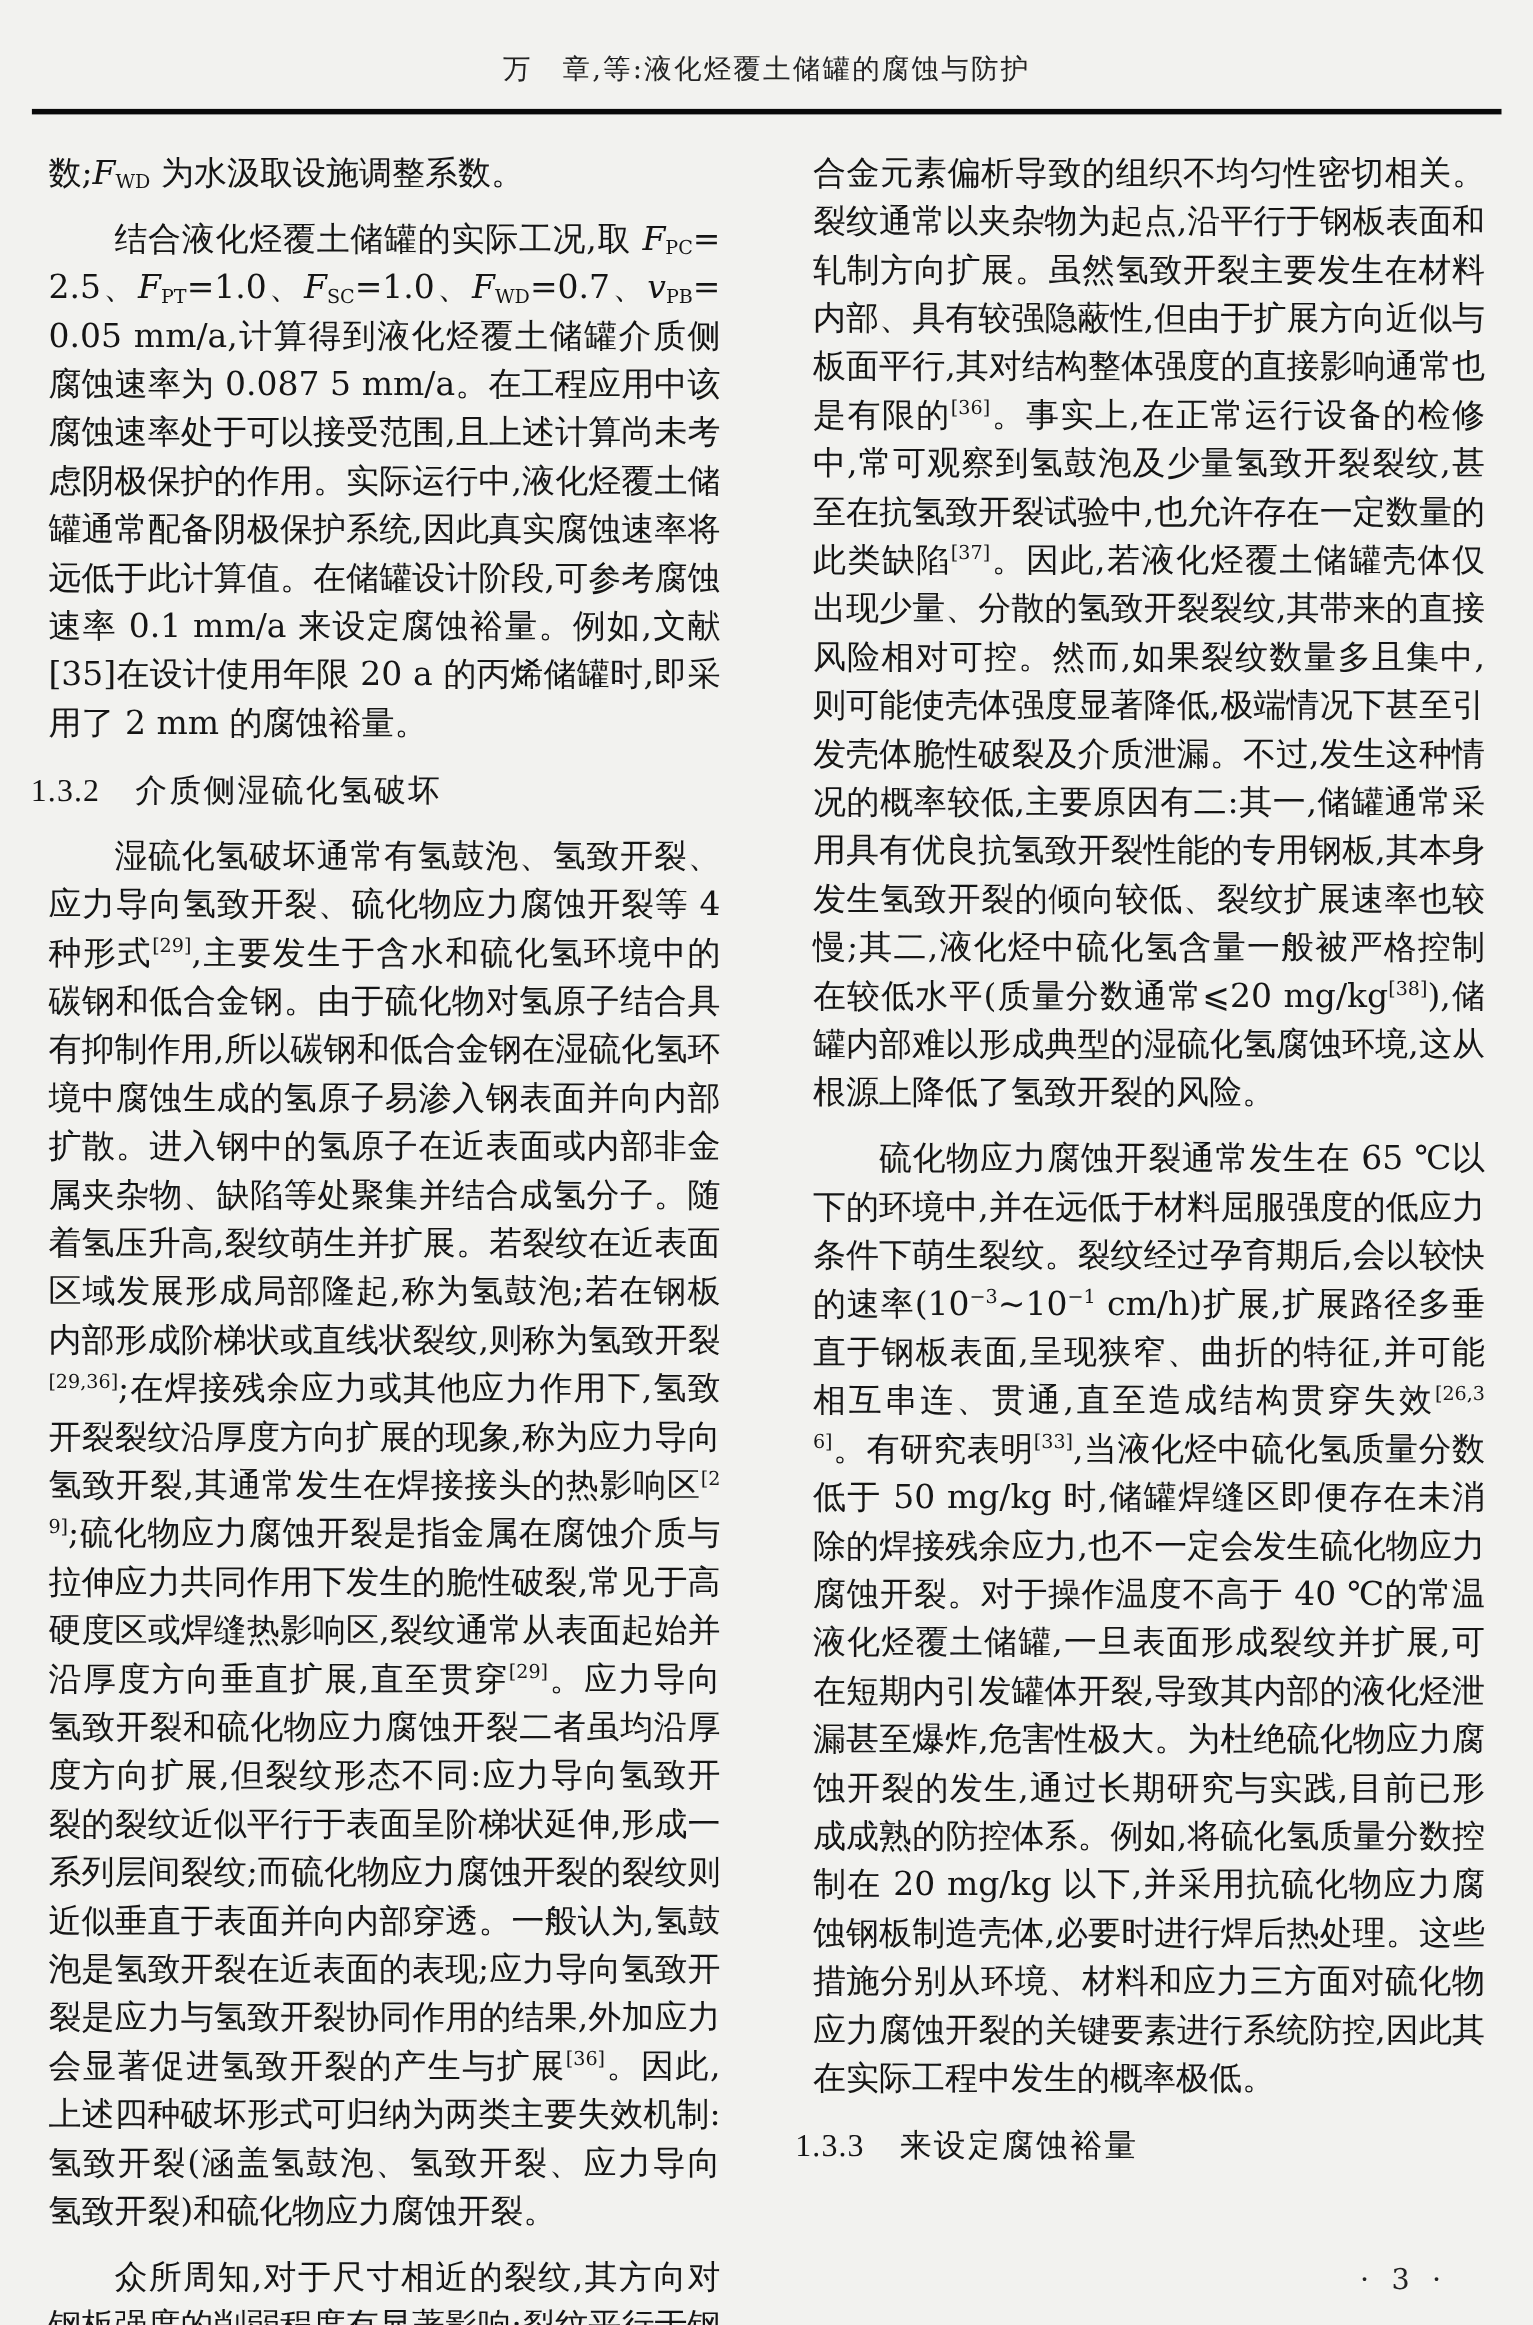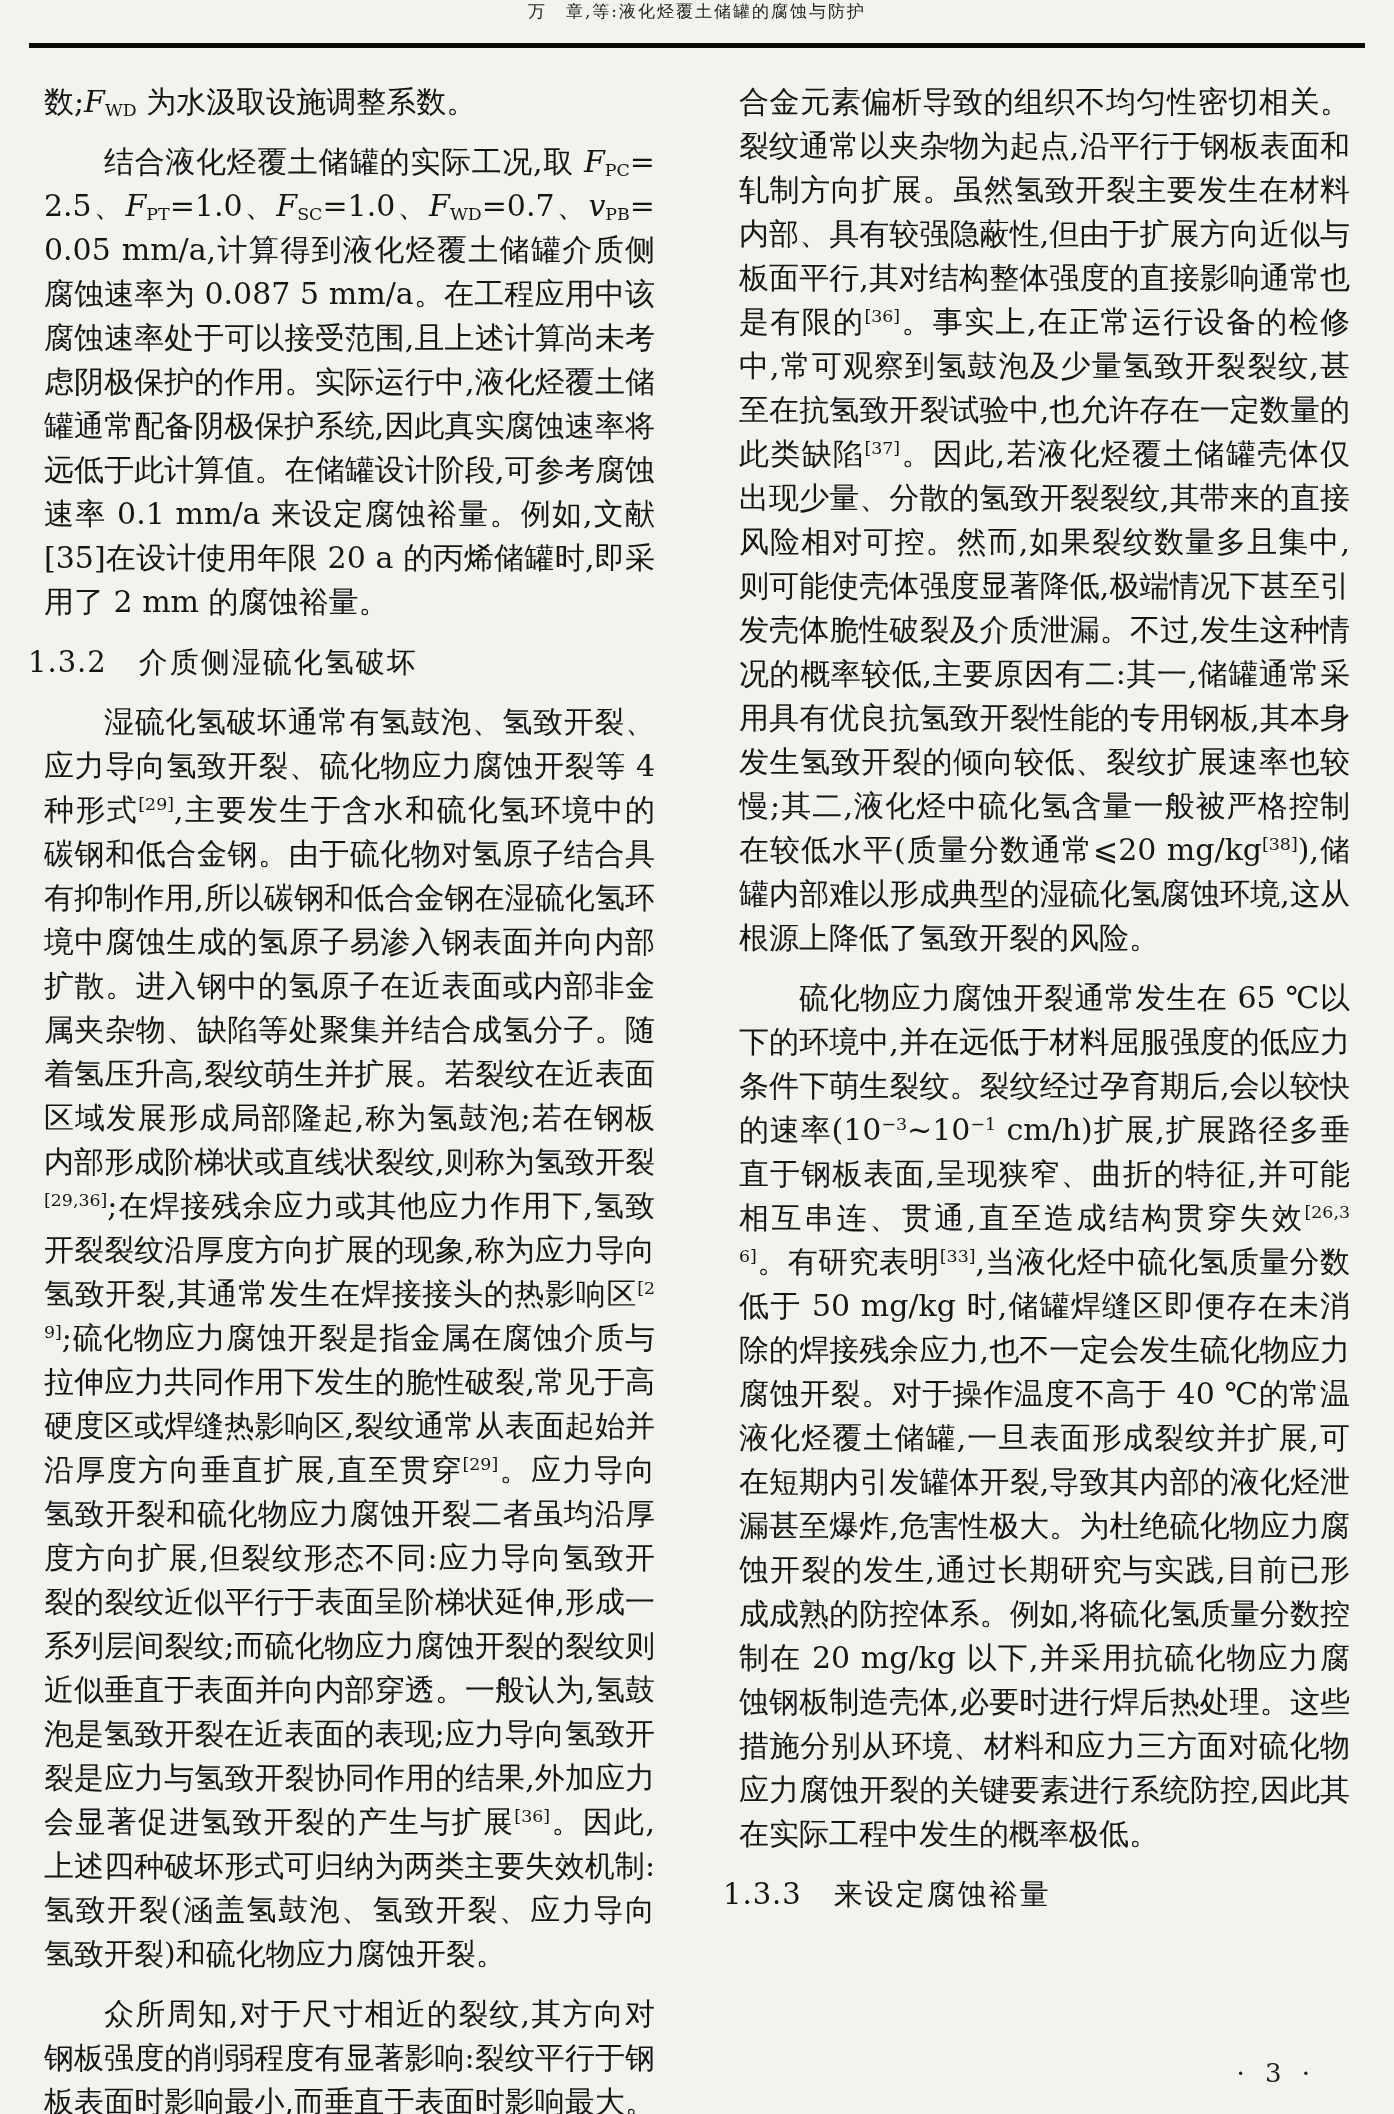--- a/index.html
+++ b/index.html
@@ -14,22 +14,23 @@
     font-family: "DejaVu Serif", "Liberation Serif", serif;
     overflow: hidden;
     position: relative;
   }
   .page {
     width: 100%;
     height: 100%;
     position: relative;
   }
   .running-head {
+    padding-top: 46px;
     text-align: center;
-    font-size: 17px;
+    font-size: 25px;
     letter-spacing: 2px;
     color: #222;
   }
   .head-rule {
     height: 5px;
     background: #0a0a0a;
     margin: 20px 29px 0 29px;
   }
   .columns {
     display: flex;
@@ -53,20 +54,21 @@
   .sec-heading {
     margin: 0;
     font-size: 29px;
     line-height: 44px;
     text-align: left;
   }
   .sec-num {
     font-style: normal;
     margin-right: 1.1em;
     letter-spacing: 1px;
+    font-family: Liberation Serif, serif;
   }
   .sec-title {
     letter-spacing: 2px;
   }
   sub {
     font-size: 0.58em;
     vertical-align: -0.25em;
     line-height: 0;
   }
   sup {

